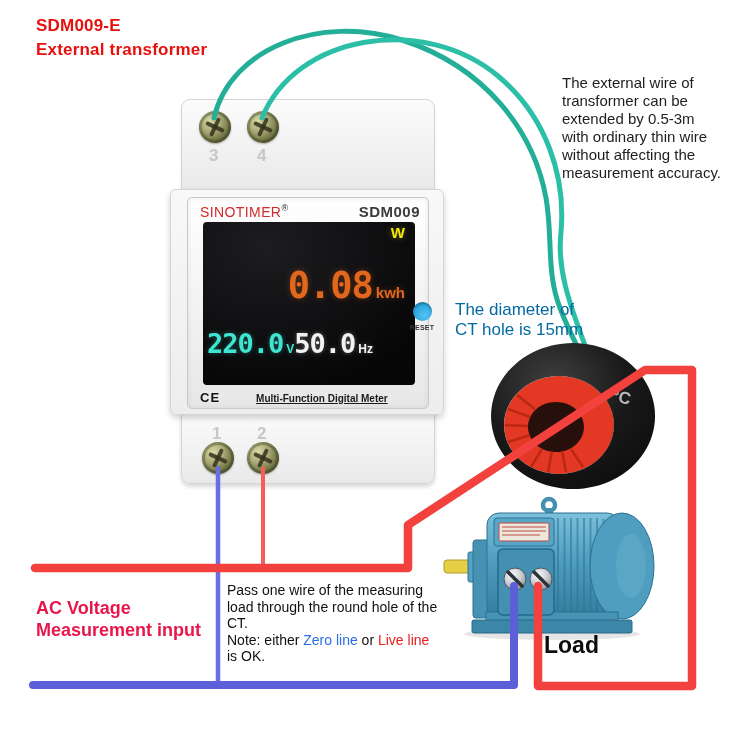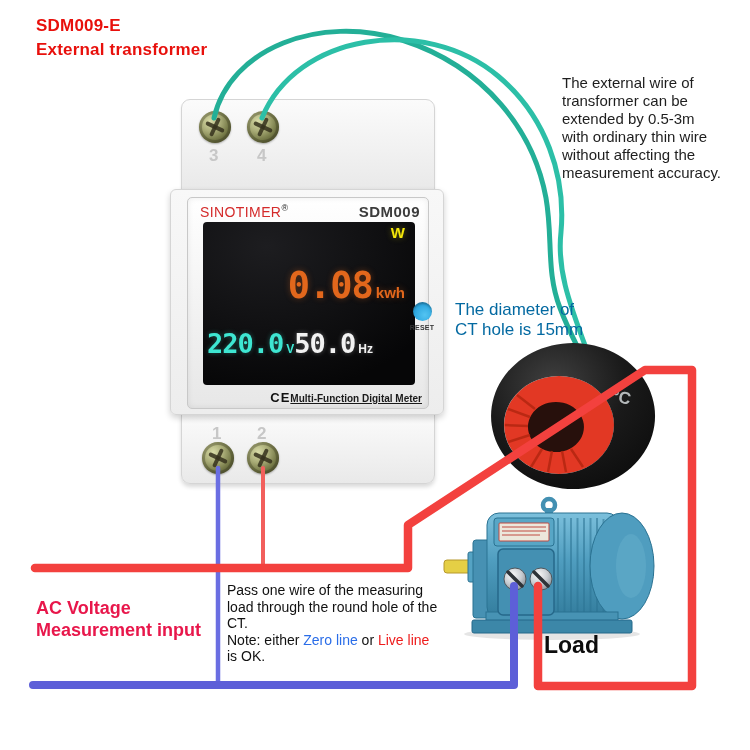--- a/index.html
+++ b/index.html
@@ -49,22 +49,22 @@
   .unit{font-family:"Liberation Sans",sans-serif;font-weight:bold;margin-left:3px;}
   .u-big{font-size:15px;}
   .u-mid{font-size:12px;}
   .c-yel{color:var(--lcd-yellow,#f4e70a);text-shadow:0 0 6px rgba(244,231,10,.35);}
   .c-org{color:var(--lcd-orange,#e2671c);text-shadow:0 0 6px rgba(226,103,28,.35);}
   .c-cyn{color:var(--lcd-cyan,#3ee6d2);text-shadow:0 0 5px rgba(62,230,210,.35);}
   .c-wht{color:var(--lcd-white,#f2f2f2);text-shadow:0 0 5px rgba(255,255,255,.3);}
   .c-lred{color:var(--lcd-red,#ee2e24);text-shadow:0 0 5px rgba(238,46,36,.4);}
   .c-lblu{color:var(--lcd-blue,#3cb9ea);text-shadow:0 0 5px rgba(60,185,234,.4);}
   .c-pf{color:var(--lcd-pf-yellow,#d9e81f);}
-  .panel-footer{position:absolute;left:12px;right:6px;bottom:3px;display:flex;justify-content:flex-end;
-         align-items:baseline;}
+  .panel-footer{position:absolute;left:12px;right:6px;bottom:3px;display:flex;justify-content:flex-start;
+         align-items:baseline;gap:36px;}
   .ce{font-size:13px;font-weight:bold;color:#111;letter-spacing:1px;}
   .panel-footer .ftr{font-size:10px;font-weight:bold;color:#1a1a1a;text-decoration:underline;}
   .reset{position:absolute;right:2px;top:112px;width:38px;text-align:center;}
   .reset-btn{width:19px;height:19px;margin:0 auto;border-radius:50%;cursor:pointer;
          background:radial-gradient(circle at 62% 68%,#53c4f2 0%,var(--reset-blue,#2fa8e0) 55%,#1d86bd 100%);
          box-shadow:inset 0 2px 2px rgba(0,0,0,.25);}
   .reset-lbl{font-size:7px;font-weight:bold;color:#333;margin-top:3px;letter-spacing:.2px;}
   .screw{position:absolute;width:32px;height:32px;border-radius:50%;
          background:radial-gradient(circle at 35% 32%,#d9dca8 0%,#a8ab76 35%,#767a48 62%,#46482a 88%);
          box-shadow:inset 0 0 0 3px rgba(55,55,28,.35),0 1px 2px rgba(0,0,0,.3);}

